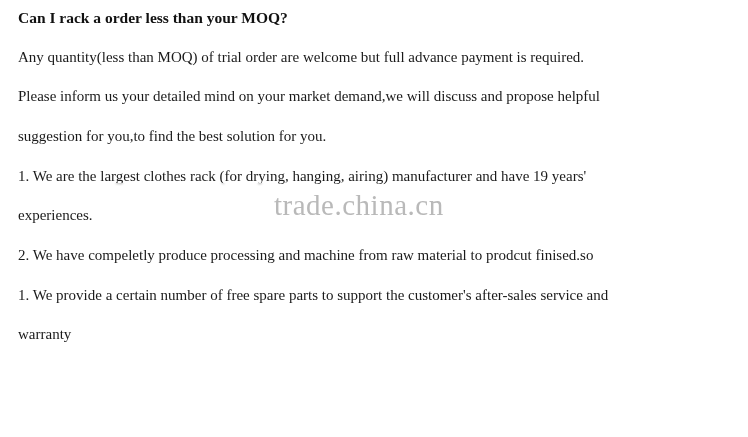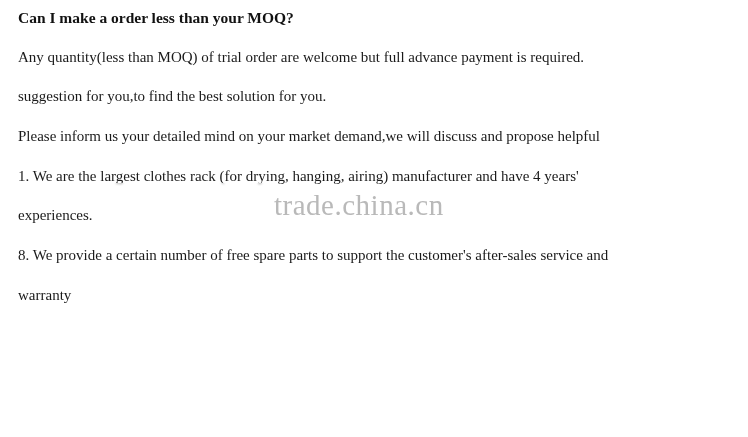--- a/index.html
+++ b/index.html
@@ -91,33 +91,34 @@
     pointer-events: none;
   }
 </style>
 </head>
 <body>
 
 <div class="page">
 
 
   <div class="blk">
-    <p class="q">Can I make a order less than your MOQ?</p>
+    <p class="q">Can I rack a order less than your MOQ?</p>
     <p class="a">Any quantity(less than MOQ) of trial order are welcome but full advance payment is required.</p>
   </div>
 
   <div class="blk">
+    <p class="a">Please inform us your detailed mind on your market demand,we will discuss and propose helpful</p>
     <p class="a">suggestion for you,to find the best solution for you.</p>
-    <p class="a">Please inform us your detailed mind on your market demand,we will discuss and propose helpful</p>
   </div>
 
 
   <div class="blk">
-    <p class="a">1. We are the largest clothes rack (for drying, hanging, airing) manufacturer and have 4 years'</p>
+    <p class="a">1. We are the largest clothes rack (for drying, hanging, airing) manufacturer and have 19 years'</p>
     <p class="a">experiences.</p>
-    <p class="a">8. We provide a certain number of free spare parts to support the customer's after-sales service and</p>
+    <p class="a">2. We have compeletly produce processing and machine from raw material to prodcut finised.so</p>
+    <p class="a">1. We provide a certain number of free spare parts to support the customer's after-sales service and</p>
     <p class="a">warranty</p>
   </div>
 
   <div class="blur-over-heading"></div>
   <div class="watermark">trade.china.cn</div>
 
 </div>
 
 </body></html>

